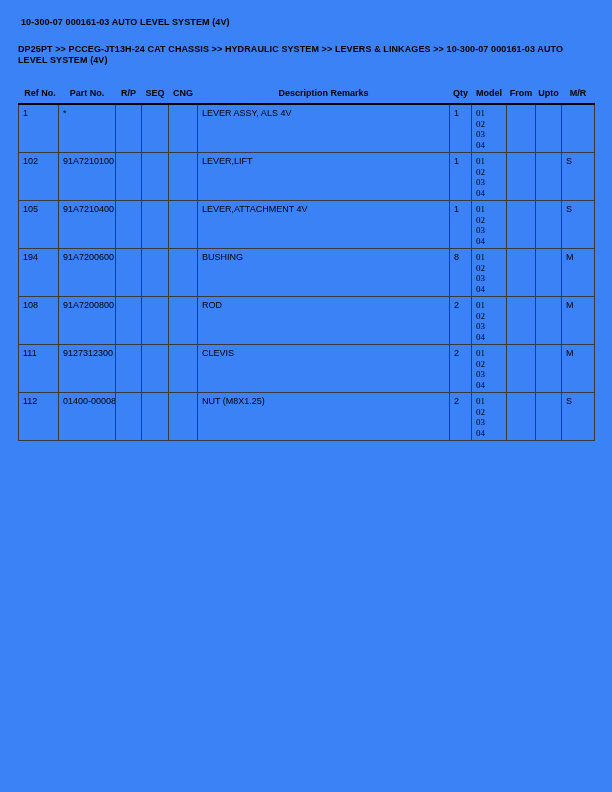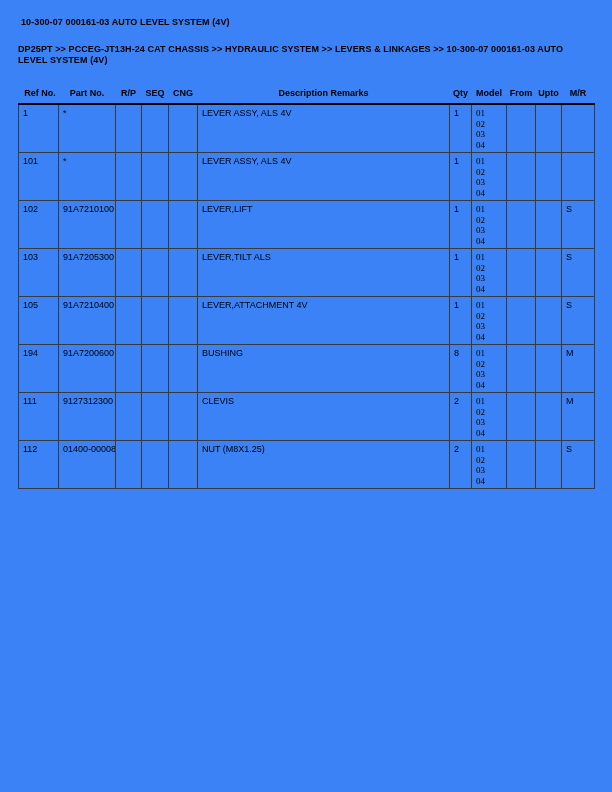--- a/index.html
+++ b/index.html
@@ -109,74 +109,38 @@
             <div>01</div>
             <div>02</div>
             <div>03</div>
             <div>04</div>
           </td>
           <td></td>
           <td></td>
           <td></td>
         </tr>
         <tr>
-          <td>101</td>
-          <td>*</td>
-          <td></td>
-          <td></td>
-          <td></td>
-          <td>LEVER ASSY, ALS 4V</td>
-          <td>1</td>
-          <td>
-            <div>01</div>
-            <div>02</div>
-            <div>03</div>
-            <div>04</div>
-          </td>
-          <td></td>
-          <td></td>
-          <td></td>
-        </tr>
-        <tr>
           <td>102</td>
           <td>91A7210100</td>
           <td></td>
           <td></td>
           <td></td>
           <td>LEVER,LIFT</td>
           <td>1</td>
           <td>
             <div>01</div>
             <div>02</div>
             <div>03</div>
             <div>04</div>
           </td>
           <td></td>
           <td></td>
           <td>S</td>
         </tr>
         <tr>
-          <td>103</td>
-          <td>91A7205300</td>
-          <td></td>
-          <td></td>
-          <td></td>
-          <td>LEVER,TILT ALS</td>
-          <td>1</td>
-          <td>
-            <div>01</div>
-            <div>02</div>
-            <div>03</div>
-            <div>04</div>
-          </td>
-          <td></td>
-          <td></td>
-          <td>S</td>
-        </tr>
-        <tr>
           <td>105</td>
           <td>91A7210400</td>
           <td></td>
           <td></td>
           <td></td>
           <td>LEVER,ATTACHMENT 4V</td>
           <td>1</td>
           <td>
             <div>01</div>
             <div>02</div>
@@ -188,20 +152,38 @@
           <td>S</td>
         </tr>
         <tr>
           <td>194</td>
           <td>91A7200600</td>
           <td></td>
           <td></td>
           <td></td>
           <td>BUSHING</td>
           <td>8</td>
+          <td>
+            <div>01</div>
+            <div>02</div>
+            <div>03</div>
+            <div>04</div>
+          </td>
+          <td></td>
+          <td></td>
+          <td>M</td>
+        </tr>
+        <tr>
+          <td>108</td>
+          <td>91A7200800</td>
+          <td></td>
+          <td></td>
+          <td></td>
+          <td>ROD</td>
+          <td>2</td>
           <td>
             <div>01</div>
             <div>02</div>
             <div>03</div>
             <div>04</div>
           </td>
           <td></td>
           <td></td>
           <td>M</td>
         </tr>

